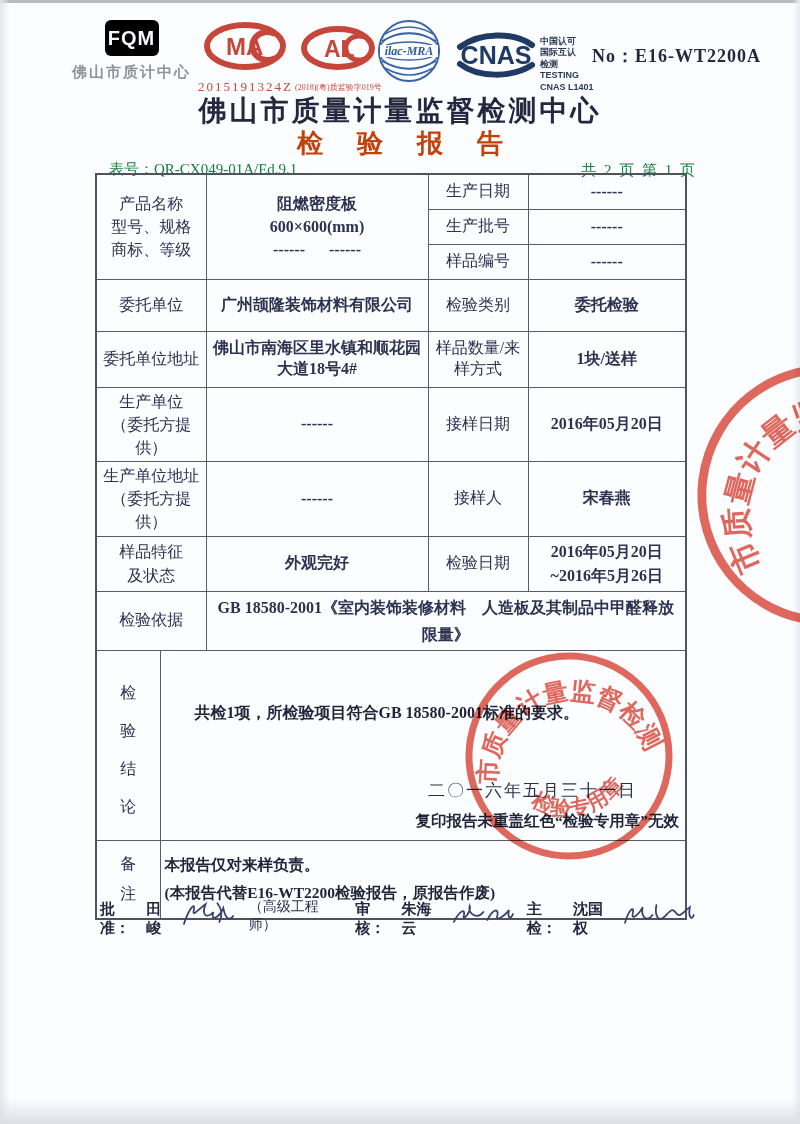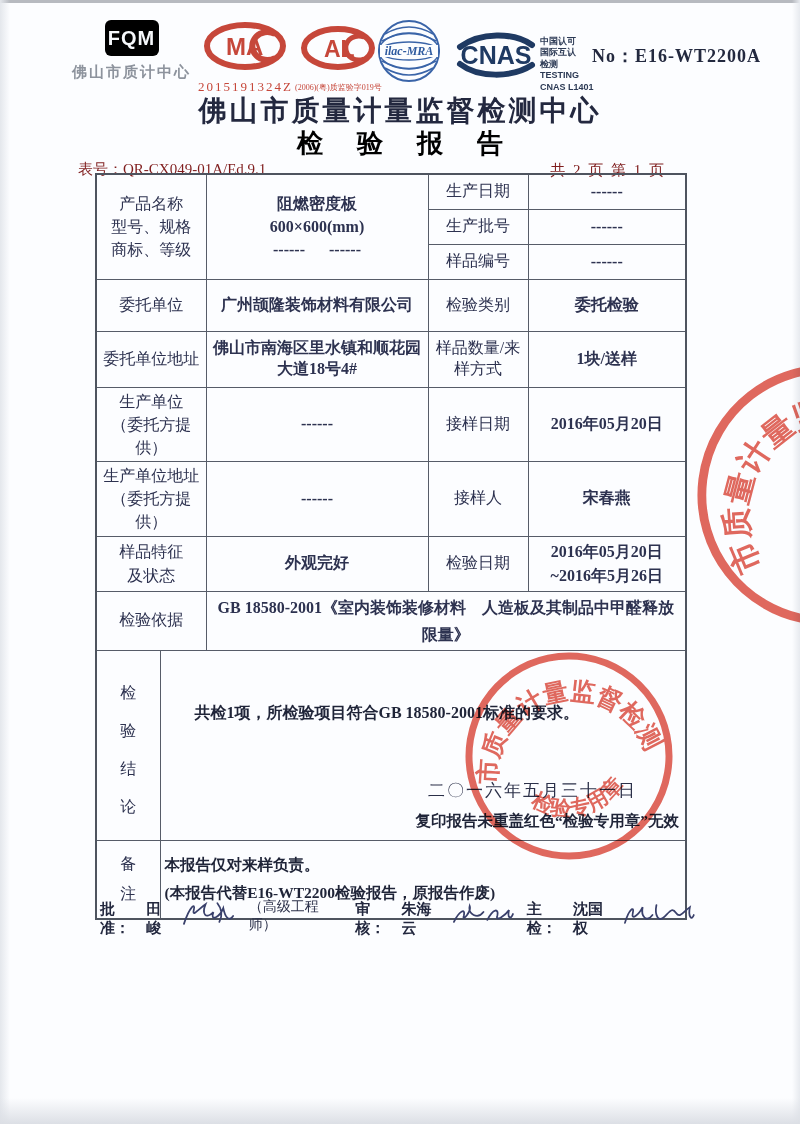--- a/index.html
+++ b/index.html
@@ -24,22 +24,22 @@
   .red-cap-sm { margin-top:6px; font-size:8px; color:#c6473a; letter-spacing:0; }
   .cnas-txt { font-size:9px; color:#2c3a55; text-align:left; line-height:1.25; font-weight:bold;
               font-family:"Liberation Sans",sans-serif; }
   .cnas-sub { margin-top:1px; }
   .report-no { position:absolute; left:592px; top:44px; font-size:18px; font-weight:bold; color:#23293f; letter-spacing:1px; }
 
   
   .org-title { position:absolute; left:0; top:92px; width:100%; text-align:center;
                font-size:28px; font-weight:bold; letter-spacing:3px; color:#23283f; }
   .doc-title { position:absolute; left:0; top:126px; width:100%; text-align:center;
-               font-size:26px; font-weight:bold; letter-spacing:34px; text-indent:34px; color:#000000; }
-  .meta-row { position:absolute; left:78px; top:160px; width:590px; font-size:15px; color:#7f1d1d; }
+               font-size:26px; font-weight:bold; letter-spacing:34px; text-indent:34px; color:#c2410c; }
+  .meta-row { position:absolute; left:109px; top:160px; width:590px; font-size:15px; color:#15803d; }
   .meta-pages { position:absolute; right:2px; top:1px; font-size:15px; letter-spacing:2px; }
 
   
   table.rep { position:absolute; left:95px; top:173px; width:590px; border-collapse:collapse; table-layout:fixed; }
   table.rep td { border:1.6px solid #565c68; font-size:16px; text-align:center; vertical-align:middle;
                  padding:2px 4px; color:#2d3250; }
   table.rep { border:2px solid #4e545f; }
   td.lab { font-weight:normal; }
   td.val { font-weight:bold; color:#1f2438; }
   td.left { text-align:left; padding-left:10px; padding-right:8px; }
@@ -87,21 +87,21 @@
     </svg>
     <div class="red-cap">2015191324Z</div>
   </div>
 
   <div class="badge" style="left:295px; top:26px;">
     <svg width="76" height="46" viewBox="0 0 76 46">
       <ellipse cx="38" cy="22" rx="34" ry="19" fill="none" stroke="#c6473a" stroke-width="6"></ellipse>
       <text x="24" y="31" font-size="23" font-weight="bold" fill="#c6473a" font-family="Liberation Sans,sans-serif">AL</text>
       <path d="M 64 11 A 13 12 0 1 0 64 33" fill="none" stroke="#c6473a" stroke-width="5"></path>
     </svg>
-    <div class="red-cap-sm">(2006)(粤)质监验字019号</div>
+    <div class="red-cap-sm">(2018)(粤)质监验字019号</div>
   </div>
 
   <div class="badge" style="left:376px; top:18px;">
     <svg width="66" height="66" viewBox="0 0 66 66">
       <circle cx="33" cy="33" r="30" fill="none" stroke="#3a64a8" stroke-width="2"></circle>
       <path d="M 6 23 Q 33 8 60 23" fill="none" stroke="#3a64a8" stroke-width="1.6"></path>
       <path d="M 9 16 Q 33 2 57 16" fill="none" stroke="#3a64a8" stroke-width="1.6"></path>
       <path d="M 6 43 Q 33 58 60 43" fill="none" stroke="#3a64a8" stroke-width="1.6"></path>
       <path d="M 9 50 Q 33 64 57 50" fill="none" stroke="#3a64a8" stroke-width="1.6"></path>
       <ellipse cx="33" cy="33" rx="30" ry="18" fill="none" stroke="#3a64a8" stroke-width="1.4"></ellipse>

